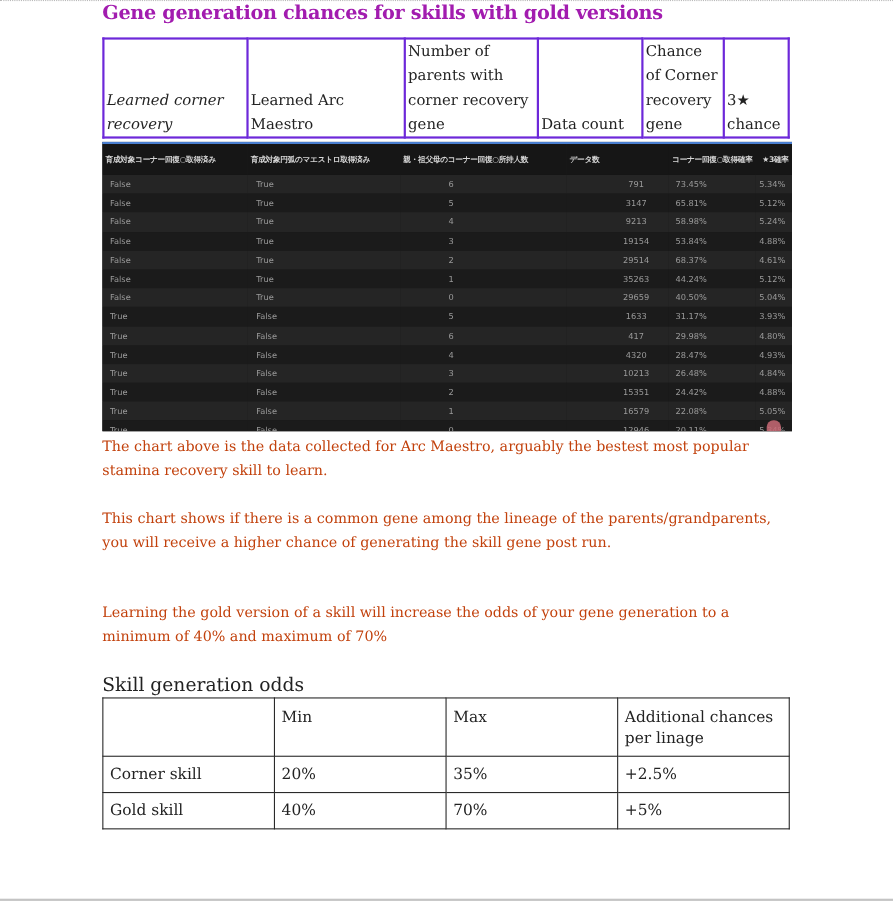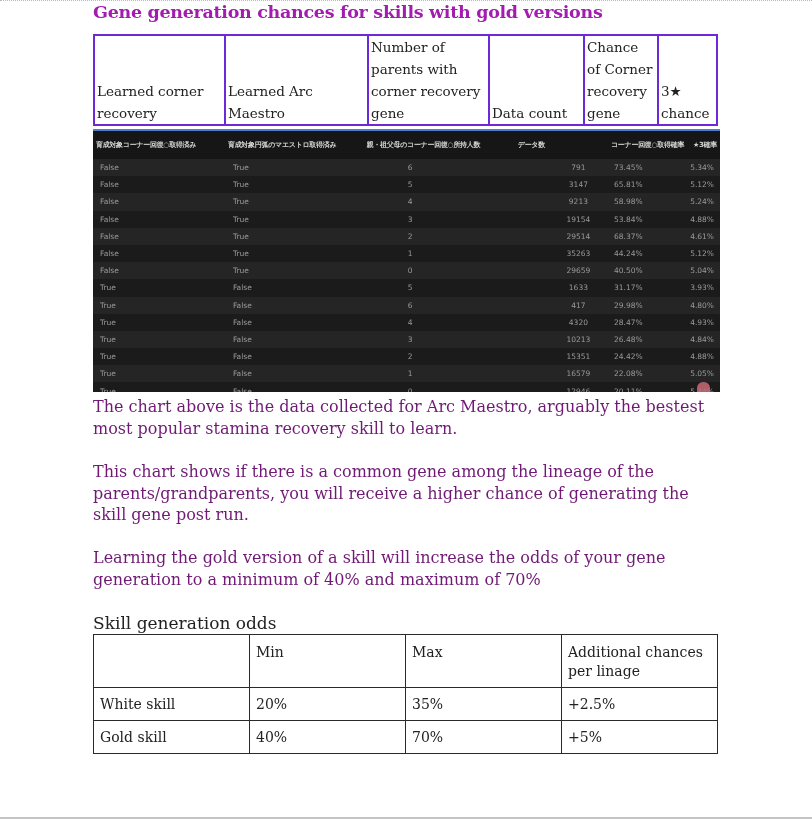--- a/index.html
+++ b/index.html
@@ -59,21 +59,21 @@
     .data-img td.c3 { width: 120px; }
     .data-img td.c4 { width: 68px; text-align: center; padding-left: 37px; }
     .data-img td.c5 { width: 66px; padding-left: 6px; }
     .data-img td.c6 { text-align: right; padding-right: 6px; }
     .badge-dot {
       position: absolute; right: 10px; bottom: 0px; width: 13px; height: 10px;
       border-radius: 6px 6px 0 0; background: #c96a75; opacity: 0.85;
     }
     .para {
       position: absolute; left: 93px; width: 620px;
-      font-size: 16px; line-height: 21.5px; color: #701a75;
+      font-size: 13px; line-height: 21.5px; color: #c2410c;
     }
     .odds-caption {
       position: absolute; left: 93px; top: 613px;
       font-size: 17px; color: #222;
     }
     .odds-table {
       position: absolute; left: 93px; top: 634px; width: 625px;
       border-collapse: collapse; font-size: 14px; color: #222;
     }
     .odds-table td {
@@ -86,21 +86,21 @@
 </head>
 <body>
 
 <div class="top-rule"></div>
 
 <h1 class="page-title" style="margin:0;">Gene generation chances for skills with gold versions</h1>
 
 <table class="hdr-table">
   <tbody>
       <tr>
-    <td style="width:125px;height:84px;">Learned corner recovery</td>
+    <td style="width:125px;height:84px;font-style:italic;">Learned corner recovery</td>
     <td style="width:137px;">Learned Arc Maestro</td>
     <td style="width:115px;">Number of parents with corner recovery gene</td>
     <td style="width:89px;">Data count</td>
     <td style="width:68px;">Chance of Corner recovery gene</td>
     <td>3★ chance</td>
   </tr>
 </tbody>
   </table>
 
 <div class="data-img">
@@ -241,21 +241,21 @@
 
 <table class="odds-table">
   <tbody>
       <tr class="head">
     <td style="width:143px;"></td>
     <td style="width:143px;">Min</td>
     <td style="width:143px;">Max</td>
     <td>Additional chances per linage</td>
   </tr>
   <tr class="body">
-    <td>White skill</td>
+    <td>Corner skill</td>
     <td>20%</td>
     <td>35%</td>
     <td>+2.5%</td>
   </tr>
   <tr class="body">
     <td>Gold skill</td>
     <td>40%</td>
     <td>70%</td>
     <td>+5%</td>
   </tr>

